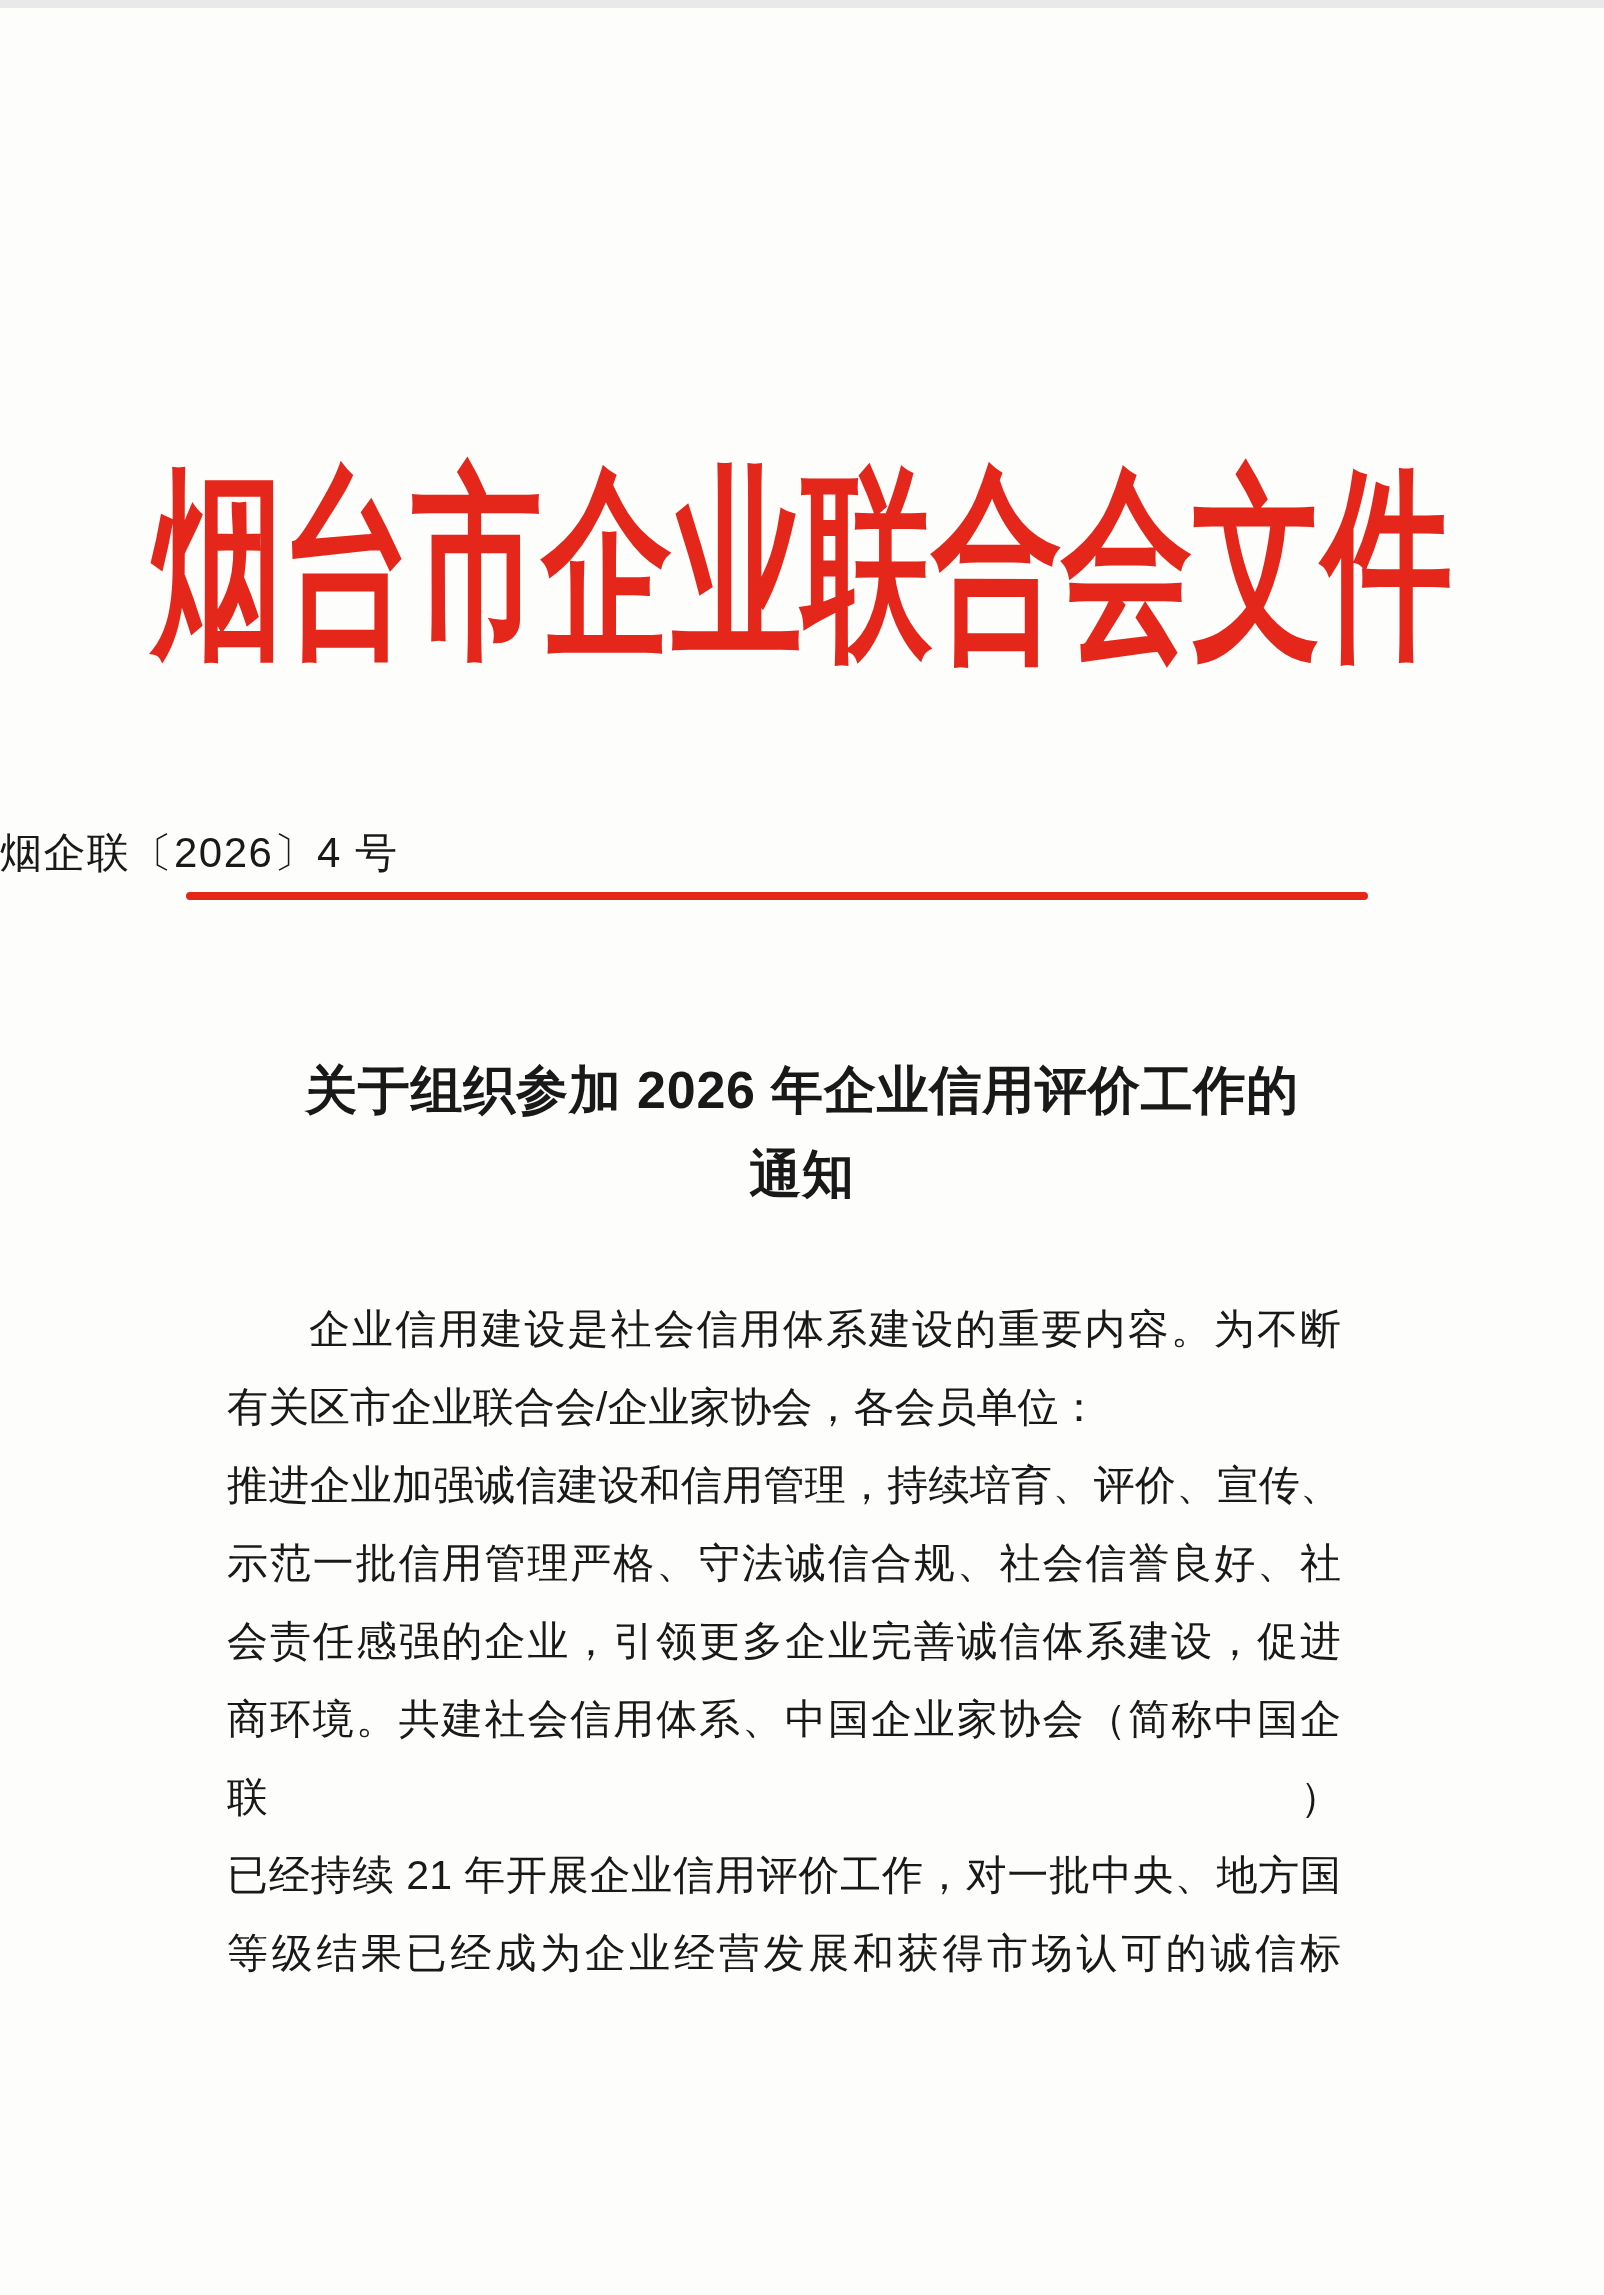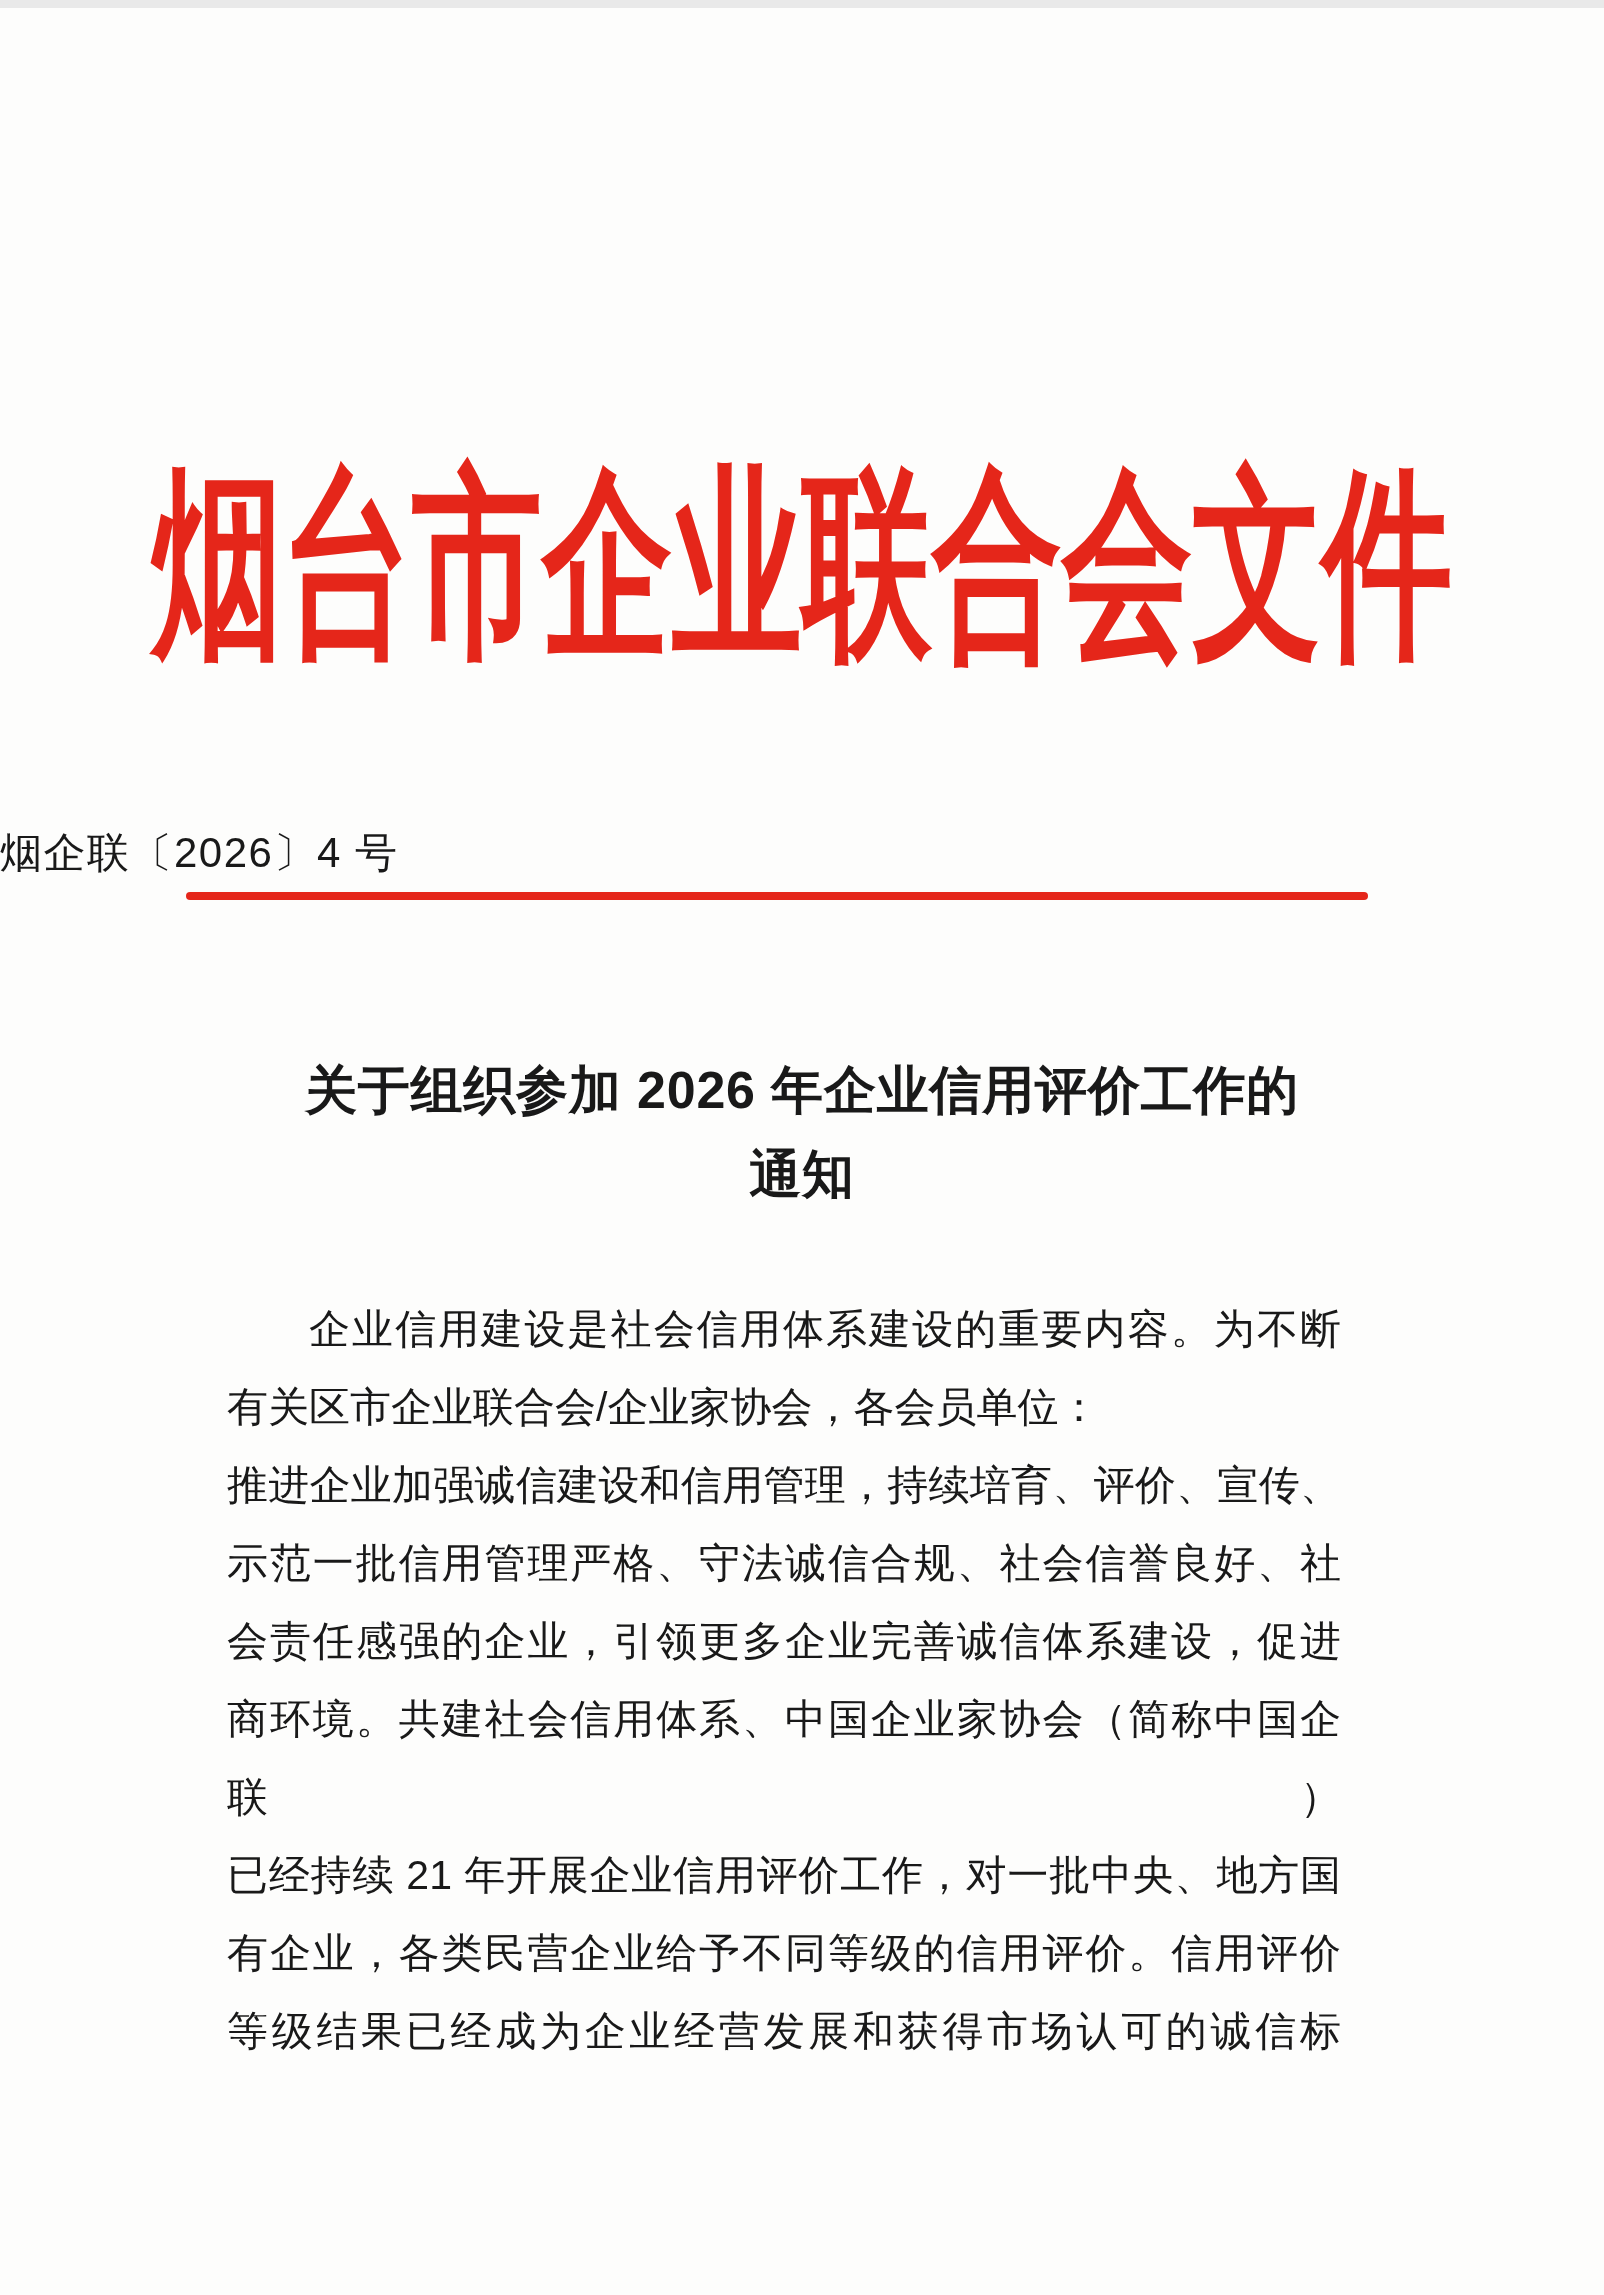--- a/index.html
+++ b/index.html
@@ -120,18 +120,17 @@
   </div>
 
   <div class="body-text">
     <div class="line just indent">企业信用建设是社会信用体系建设的重要内容。为不断</div>
     <div class="line">有关区市企业联合会/企业家协会，各会员单位：</div>
     <div class="line just">推进企业加强诚信建设和信用管理，持续培育、评价、宣传、</div>
     <div class="line just">示范一批信用管理严格、守法诚信合规、社会信誉良好、社</div>
     <div class="line just">会责任感强的企业，引领更多企业完善诚信体系建设，促进</div>
     <div class="line just">商环境。共建社会信用体系、中国企业家协会（简称中国企联）</div>
     <div class="line just">已经持续 21 年开展企业信用评价工作，对一批中央、地方国</div>
-    <div class="line just">有企业，各类民营企业给予不同等级的信用评价。信用评价</div>
     <div class="line just">等级结果已经成为企业经营发展和获得市场认可的诚信标</div>
   </div>
 
 </div>
 
 
 </body></html>

